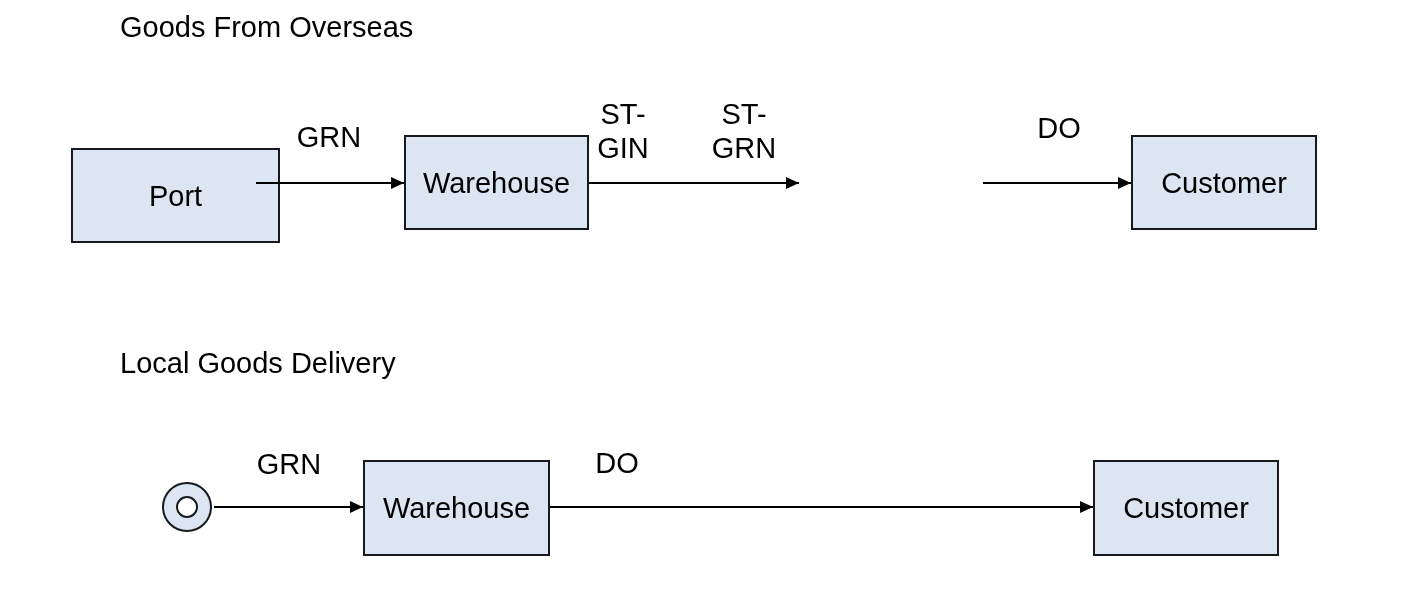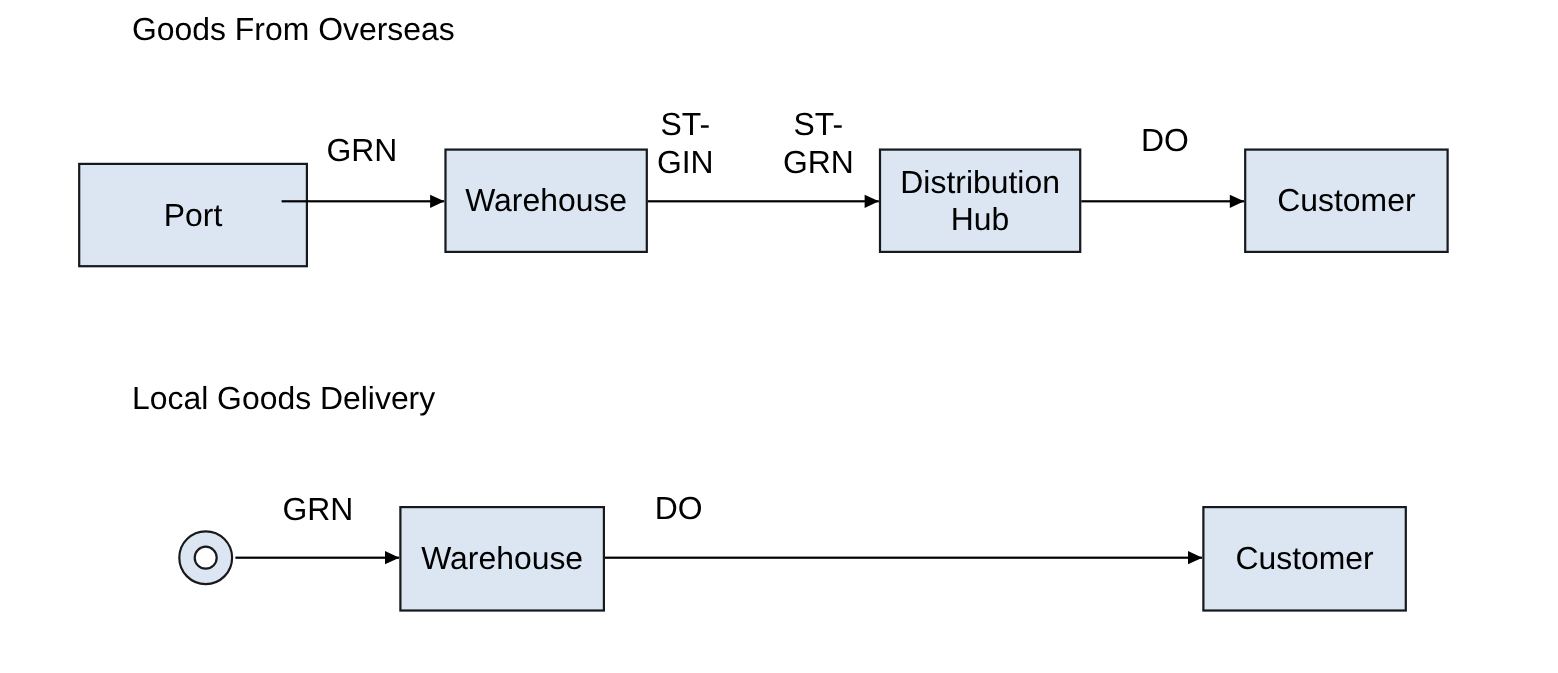--- a/index.html
+++ b/index.html
@@ -78,23 +78,20 @@
     <span class="shaft"></span>
     <span class="head"></span>
   </div>
 
   <div class="edge-label" style="left:623px;top:97px">ST-
 GIN</div>
 
   <div class="edge-label" style="left:744px;top:97px">ST-
 GRN</div>
 
-  <div class="node" style="left:799px;top:135px;width:184px;height:95px">
-    <span class="node-label">Distribution Hub</span>
-  </div>
 
   <div class="arrow" style="left:983px;top:183px;width:148px">
     <span class="shaft"></span>
     <span class="head"></span>
   </div>
 
   <div class="edge-label" style="left:1059px;top:111px">DO</div>
 
   <div class="node" style="left:1131px;top:135px;width:186px;height:95px">
     <span class="node-label">Customer</span>

